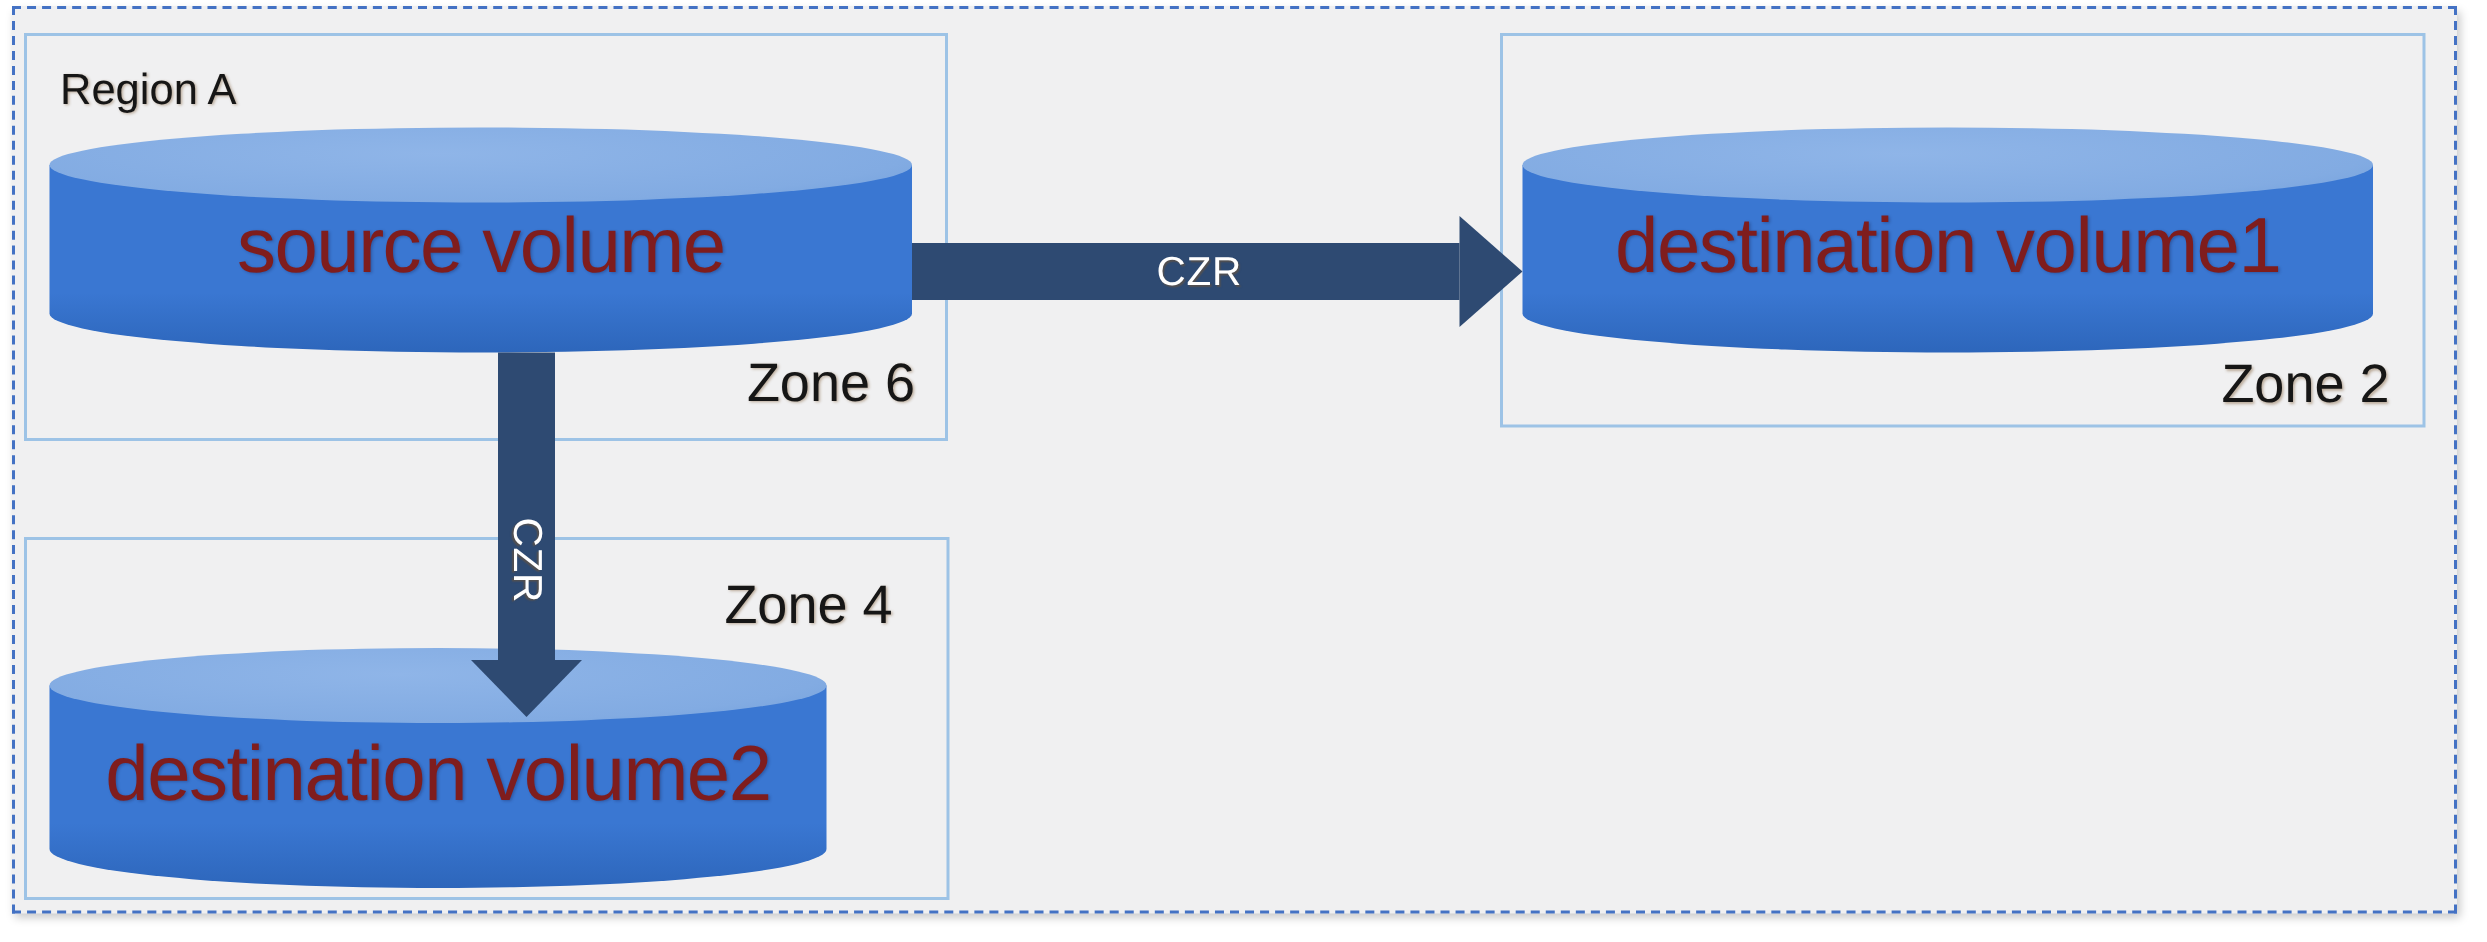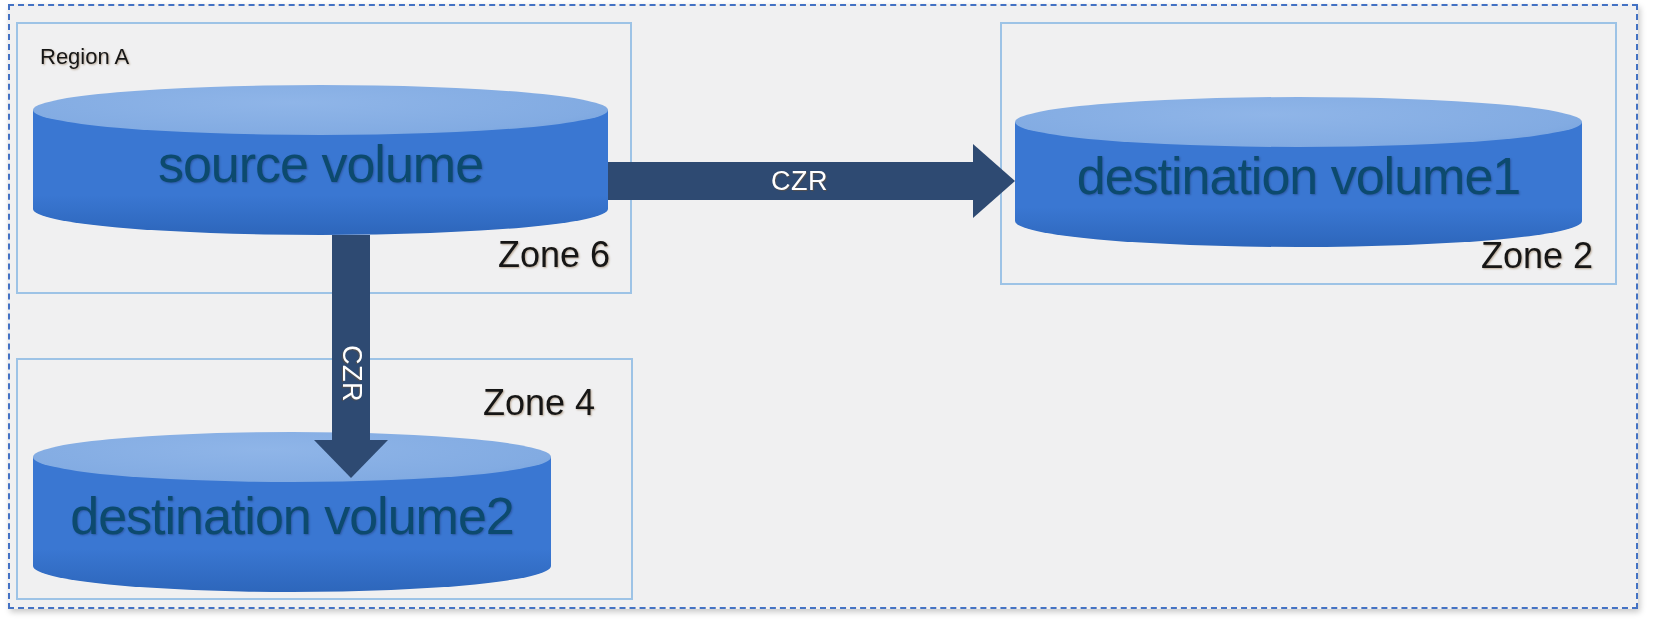--- a/index.html
+++ b/index.html
@@ -11,21 +11,21 @@
   
   .region {
     position:absolute; left:8px; top:4px; width:1630px; height:605px;
     box-sizing:border-box;
     border:2px dashed #4472c4;
     background:#f0f0f1;
     box-shadow:2px 3px 6px rgba(0,0,0,0.22);
   }
   .region-label {
     position:absolute; left:30px; top:38px; z-index:6;
-    font-size:22px; color:#161616;
+    font-size:29px; color:#161616;
     text-shadow:1px 1px 2px rgba(120,85,45,0.45);
   }
   
   .zone {
     position:absolute; box-sizing:border-box;
     border:2px solid #9dc3e6; background:transparent; z-index:1;
   }
   .zone1 { left:16px; top:22px;  width:616px; height:272px; }
   .zone2 { left:1000px; top:22px; width:617px; height:263px; }
   .zone3 { left:16px; top:358px; width:617px; height:242px; }
@@ -33,36 +33,36 @@
     position:absolute; z-index:6;
     font-size:36px; color:#161616;
     text-shadow:1px 1px 2px rgba(120,85,45,0.45);
   }
   .zone1-label { right:20px; bottom:16px; }
   .zone2-label { right:22px; bottom:6px;text-align:center; }
   .zone3-label { right:36px; top:22px; }
   
   .cyl { position:absolute; z-index:3; }
   .cyl-src  { left:33px;  top:85px;  width:575px; height:150px; }
-  .cyl-d1   { left:1015px; top:97px; width:567px; height:150px; }
+  .cyl-d1   { left:1015px; top:85px; width:567px; height:150px; }
   .cyl-d2   { left:33px;  top:432px; width:518px; height:160px; }
   .cyl-body {
     position:absolute; left:0; right:0; top:25px; bottom:0;
     background:linear-gradient(180deg,#3a77d2 0%,#3a77d2 68%,#2d66bb 100%);
     border-radius:0 0 50% 50% / 0 0 26px 26px;
   }
   .cyl-top {
     position:absolute; left:0; right:0; top:0; height:50px;
     border-radius:50%;
     background:radial-gradient(ellipse at 45% 35%, #8fb5e8 0%, #82abe2 70%, #6f9dda 100%);
   }
   .cyl-label {
     position:absolute; left:0; right:0; top:25px; bottom:18px;
     display:flex; align-items:center; justify-content:center;
-    color:#0c4a6e; font-size:52px; font-weight:300; letter-spacing:-1px;
+    color:#7f1d1d; font-size:52px; font-weight:300; letter-spacing:-1px;
     text-shadow:1px 1px 2px rgba(20,20,60,0.30);
     white-space:nowrap;
   }
   
   .arrow-part { position:absolute; background:#2e4a72; }
   .h-shaft { left:580px; top:162px; width:393px; height:38px; z-index:2;
     display:flex; align-items:center; justify-content:center; }
   .h-head  { left:973px; top:144px; width:0; height:0; background:none; z-index:2;
     border-top:37px solid transparent; border-bottom:37px solid transparent;
     border-left:42px solid #2e4a72; }

